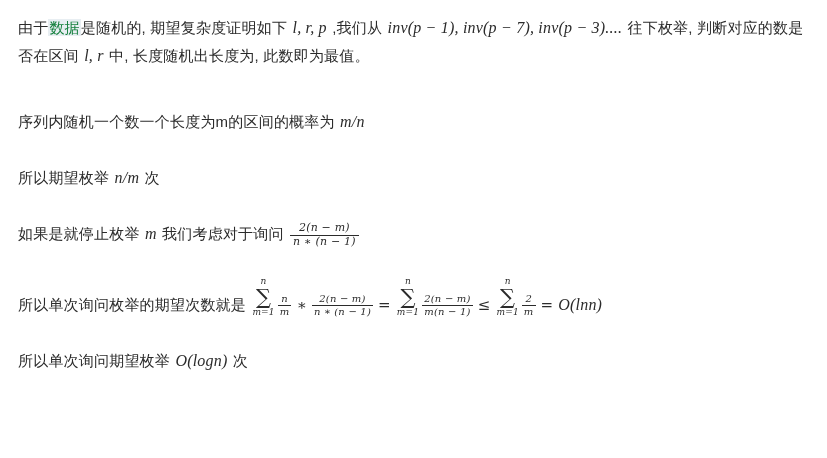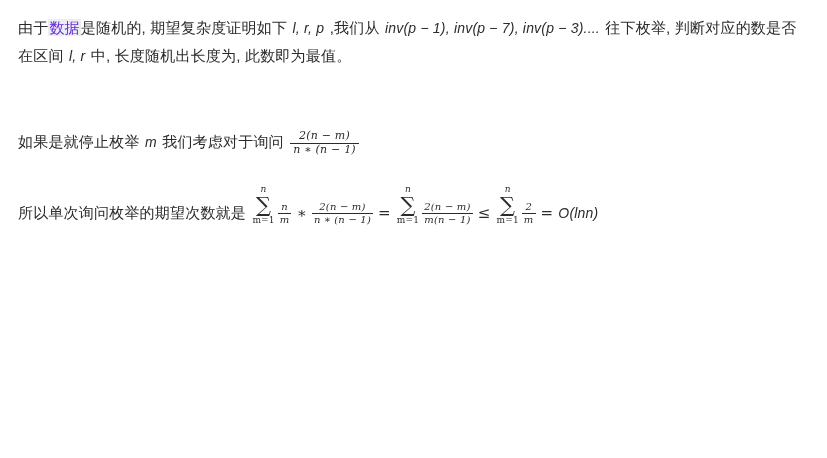--- a/index.html
+++ b/index.html
@@ -22,28 +22,28 @@
     box-sizing: border-box;
   }
   .para {
     font-size: 15px;
     line-height: 28px;
     color: #2b2b2b;
     margin: 0 0 18px 0;
     letter-spacing: 0.2px;
   }
   .mi {
-    font-family: Liberation Sans, sans-serif;
+    font-family: Liberation Serif, serif;
     font-style: italic;
-    font-size: 14px;
+    font-size: 16px;
     padding: 0 1px;
   }
   .hl {
     background: #e8eef2;
-    color: #6d28d9;
+    color: #15803d;
     padding: 0 1px;
   }
   .spacer-lg { height: 10px; }
 
   
   .frac {
     display: inline-block;
     vertical-align: -0.55em;
     text-align: center;
     font-family: "DejaVu Serif", "Liberation Serif", serif;
@@ -85,20 +85,21 @@
     line-height: 1.1;
   }
   .sum .big {
     display: block;
     font-size: 21px;
     line-height: 1;
   }
   .sum .sub {
     display: block;
     font-size: 9px;
+    font-style: italic;
     line-height: 1.1;
   }
   .mathline {
     font-family: "DejaVu Serif", "Liberation Serif", serif;
     font-size: 15px;
     white-space: nowrap;
   }
   .op {
     font-family: "DejaVu Serif", "Liberation Serif", serif;
     font-style: normal;
@@ -112,32 +113,41 @@
 
   <p class="para">
     <span>由于</span><span class="hl">数据</span><span>是随机的, 期望复杂度证明如下 </span><span class="mi">l, r, p</span><span> ,我们从 </span><span class="mi">inv(p − 1), inv(p − 7),  inv(p − 3)....</span><span> 往下枚举, 判断对应的数是否在区间 </span><span class="mi">l, r</span><span> 中, 长度随机出长度为, 此数即为最值。</span>
   </p>
 
   <div class="spacer-lg"></div>
 
 
   <div class="spacer-lg"></div>
 
+  <p class="para">
+    <span>序列内随机一个数一个长度为m的区间的概率为 </span><span class="mi">m/n</span>
+  </p>
 
   <div class="spacer-lg"></div>
 
+  <p class="para">
+    <span>所以期望枚举 </span><span class="mi">n/m</span><span> 次</span>
+  </p>
 
   <div class="spacer-lg"></div>
 
   <p class="para">
     <span>如果是就停止枚举 </span><span class="mi">m</span><span> 我们考虑对于询问 </span><span class="frac"><span class="num">2(n − m)</span><span class="den">n ∗ (n − 1)</span></span>
   </p>
 
   <div class="spacer-lg"></div>
 
   <p class="para">
     <span>所以单次询问枚举的期望次数就是 </span><span class="mathline"><span class="sum"><span class="sup">n</span><span class="big">∑</span><span class="sub">m=1</span></span><span class="frac-sm"><span class="num">n</span><span class="den">m</span></span><span class="op">∗</span><span class="frac-sm"><span class="num">2(n − m)</span><span class="den">n ∗ (n − 1)</span></span><span class="op">=</span><span class="sum"><span class="sup">n</span><span class="big">∑</span><span class="sub">m=1</span></span><span class="frac-sm"><span class="num">2(n − m)</span><span class="den">m(n − 1)</span></span><span class="op">≤</span><span class="sum"><span class="sup">n</span><span class="big">∑</span><span class="sub">m=1</span></span><span class="frac-sm"><span class="num">2</span><span class="den">m</span></span><span class="op">=</span><span class="mi">O(lnn)</span></span>
   </p>
 
   <div class="spacer-lg"></div>
 
+  <p class="para">
+    <span>所以单次询问期望枚举 </span><span class="mi">O(logn)</span><span> 次</span>
+  </p>
 
 </div>
 
 </body></html>

